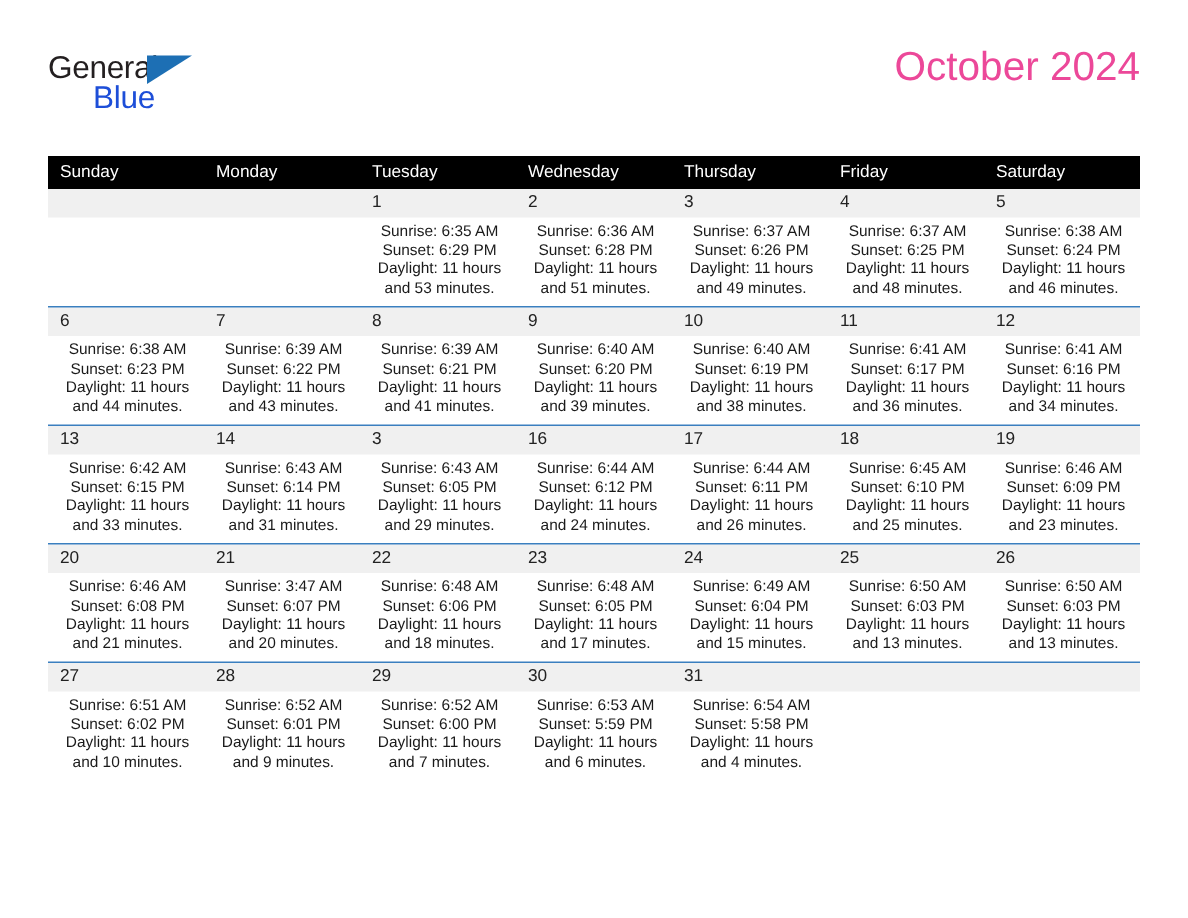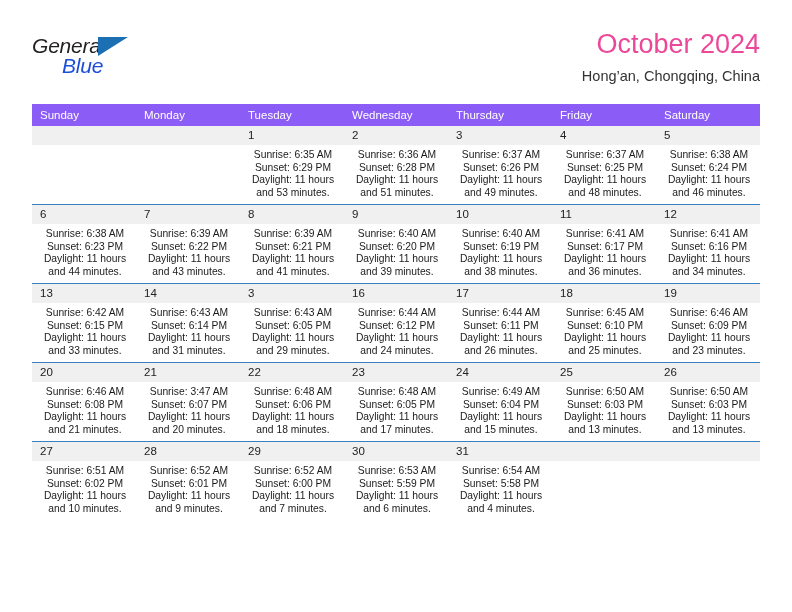--- a/index.html
+++ b/index.html
@@ -28,21 +28,20 @@
     top: 28px;
     right: 32px;
     height: 72px;
   }
   .brand {
     position: absolute;
     left: 0;
     top: 6px;
     width: 150px;
     height: 52px;
-    font-style: italic;
   }
   .brand-general {
     position: absolute;
     left: 0;
     top: 0;
     font-size: 21px;
     letter-spacing: -0.2px;
     color: #231f20;
     font-family: "Liberation Sans", sans-serif;
   }
@@ -88,21 +87,21 @@
   
   .calendar {
     position: absolute;
     left: 32px;
     top: 104px;
     width: 728px;
     border-collapse: collapse;
     table-layout: fixed;
   }
   .calendar th {
-    background: #8b5cf6;
+    background: #000000;
     color: #ffffff;
     font-size: 11.5px;
     font-weight: normal;
     text-align: left;
     padding: 5px 0 5px 8px;
     height: 11px;
     border: none;
   }
   .calendar td {
     width: 104px;
@@ -147,21 +146,20 @@
   <div class="header">
 
     <div class="brand">
       <span class="brand-general">General</span>
       <span class="brand-tri"></span>
       <span class="brand-blue">Blue</span>
     </div>
 
     <div class="title-block">
       <div class="cal-title">October 2024</div>
-      <div class="cal-subtitle">Hong’an, Chongqing, China</div>
     </div>
 
   </div>
 
   <table class="calendar">
     <thead>
       <tr>
         <th>Sunday</th>
         <th>Monday</th>
         <th>Tuesday</th>

